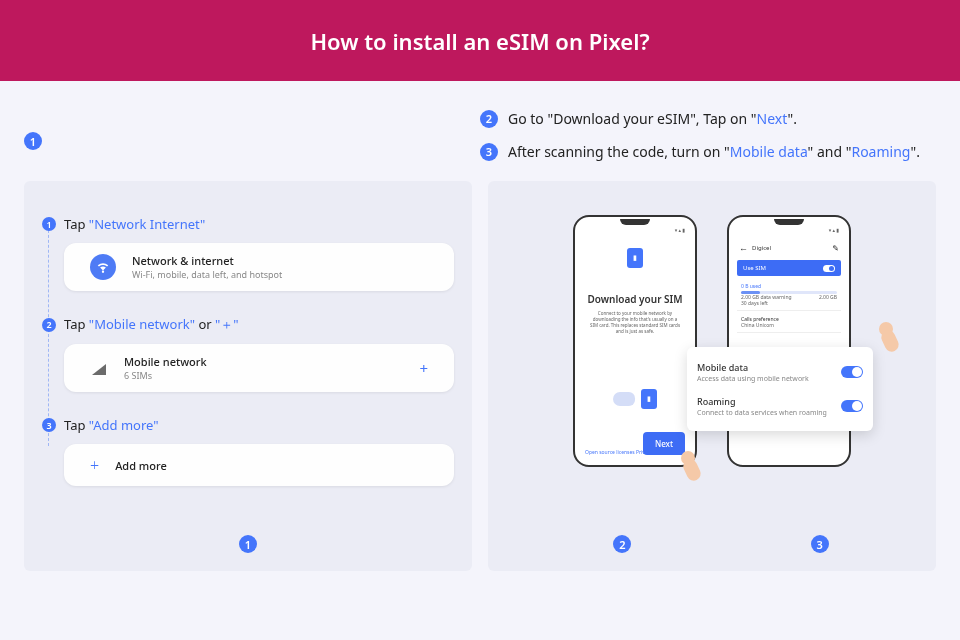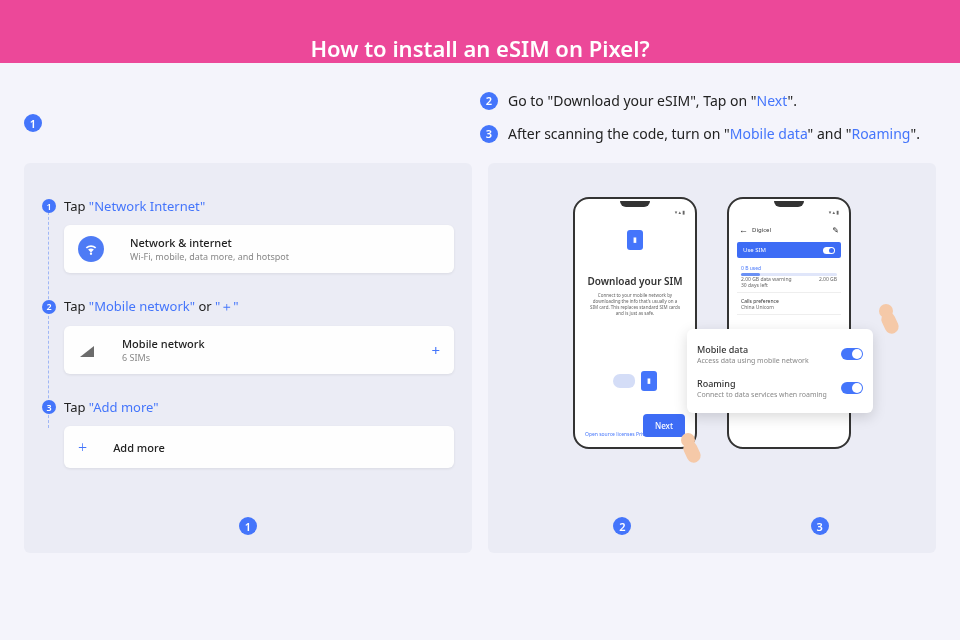--- a/index.html
+++ b/index.html
@@ -1,38 +1,38 @@
 <!DOCTYPE html>
 <html><head>
 <meta charset="utf-8">
 <style>
 *{margin:0;padding:0;box-sizing:border-box;font-family:system-ui,-apple-system,sans-serif}
 body{width:960px;height:640px;background:#f4f4fb;overflow:hidden}
-.header{background:#ec4899;height:63px;display:flex;align-items:flex-end;justify-content:center}
+.header{background:#be185d;height:81px;display:flex;align-items:center;justify-content:center}
 .header h1{color:#fff;font-size:22px;font-weight:600}
 .topsteps{display:flex;padding:28px 24px 8px}
 .topleft{width:50%;display:flex;align-items:center;gap:10px;padding-right:20px;padding-top:12px}
 .topright{width:50%;display:flex;flex-direction:column;gap:14px}
 .step-num{width:18px;height:18px;background:#4475fb;border-radius:50%;color:#fff;font-size:11px;font-weight:600;display:inline-flex;align-items:center;justify-content:center;flex-shrink:0}
 .step-text{font-size:14px;color:#222}
 .linkish{color:#4475fb}
 .toprow{display:flex;align-items:center;gap:10px}
 .panels{display:flex;gap:16px;padding:12px 24px 0}
 .panel{background:#ebecf5;border-radius:6px;flex:1;padding:28px 18px 18px;position:relative;height:390px}
 .leftcontent{display:flex;gap:22px}
 .phone{width:118px;height:240px;border:3px solid #3a62e4;border-radius:22px;display:flex;flex-direction:column;align-items:center;justify-content:center;gap:16px;margin-top:18px}
 .gear{width:54px;height:54px;border-radius:50%;background:#4475fb;display:flex;align-items:center;justify-content:center}
 .gear svg{width:38px;height:38px}
 .settings-label{color:#4475fb;font-size:18px;font-weight:700}
 .substeps{flex:1;display:flex;flex-direction:column;gap:24px;padding-top:6px;position:relative}
 .substep{position:relative}
 .sublabel{display:flex;align-items:center;gap:8px;margin-bottom:10px}
 .sub-num{width:14px;height:14px;background:#4475fb;border-radius:50%;color:#fff;font-size:9px;font-weight:600;display:inline-flex;align-items:center;justify-content:center}
 .sublabel-text{font-size:13px;color:#222}
-.card{background:#fefefe;border-radius:6px;padding:10px 14px;display:flex;align-items:center;gap:26px;margin-left:22px;box-shadow:0 1px 3px rgba(0,0,0,0.08)}
+.card{background:#fefefe;border-radius:12px;padding:10px 26px;display:flex;align-items:center;gap:16px;margin-left:22px;box-shadow:0 1px 3px rgba(0,0,0,0.08)}
 .wifi-ic{width:26px;height:26px;border-radius:50%;background:#4e7bf5;display:flex;align-items:center;justify-content:center}
 .card-title{font-size:11px;color:#222;font-weight:500}
 .card-sub{font-size:9px;color:#888}
 .sig-ic{width:18px;height:18px;position:relative}
 .sig-ic::before{content:'';position:absolute;bottom:2px;left:2px;border-style:solid;border-width:0 0 11px 14px;border-color:transparent transparent #6b6b6b transparent}
 .plusright{margin-left:auto;color:#4475fb;font-size:15px;font-weight:400}
 .plus-ic{color:#4475fb;font-size:16px;font-weight:300}
 .dashes{position:absolute;left:6px;top:16px;bottom:40px;border-left:1px dashed #9fb6f5}
 .badge-bottom{position:absolute;left:50%;bottom:18px;transform:translateX(-50%)}
 .rightcontent{display:flex;gap:30px;justify-content:center;padding-top:6px}
@@ -108,21 +108,21 @@
             <span class="sublabel-text"><span>Tap </span><span class="linkish">"Network Internet"</span></span>
           </div>
           <div class="card">
             <div class="wifi-ic">
                 <svg width="14" height="14" viewBox="0 0 24 24" fill="#fff">
                   <path d="M12 18a2 2 0 110 4 2 2 0 010-4zm-5-5a9 9 0 0110 0l-5 5zm-4-4a15 15 0 0118 0l-2 2a12 12 0 00-14 0z"></path>
                 </svg>
               </div>
             <div>
                 <div class="card-title">Network &amp; internet</div>
-                <div class="card-sub">Wi-Fi, mobile, data more, and hotspot</div>
+                <div class="card-sub">Wi-Fi, mobile, data left, and hotspot</div>
               </div>
           </div>
         </div>
         <div class="substep">
           <div class="sublabel">
               <span class="sub-num">2</span>
             <span class="sublabel-text"><span>Tap </span><span class="linkish">"Mobile network"</span><span> or </span><span class="linkish">"＋"</span></span>
           </div>
           <div class="card">
             <div class="sig-ic"></div>

